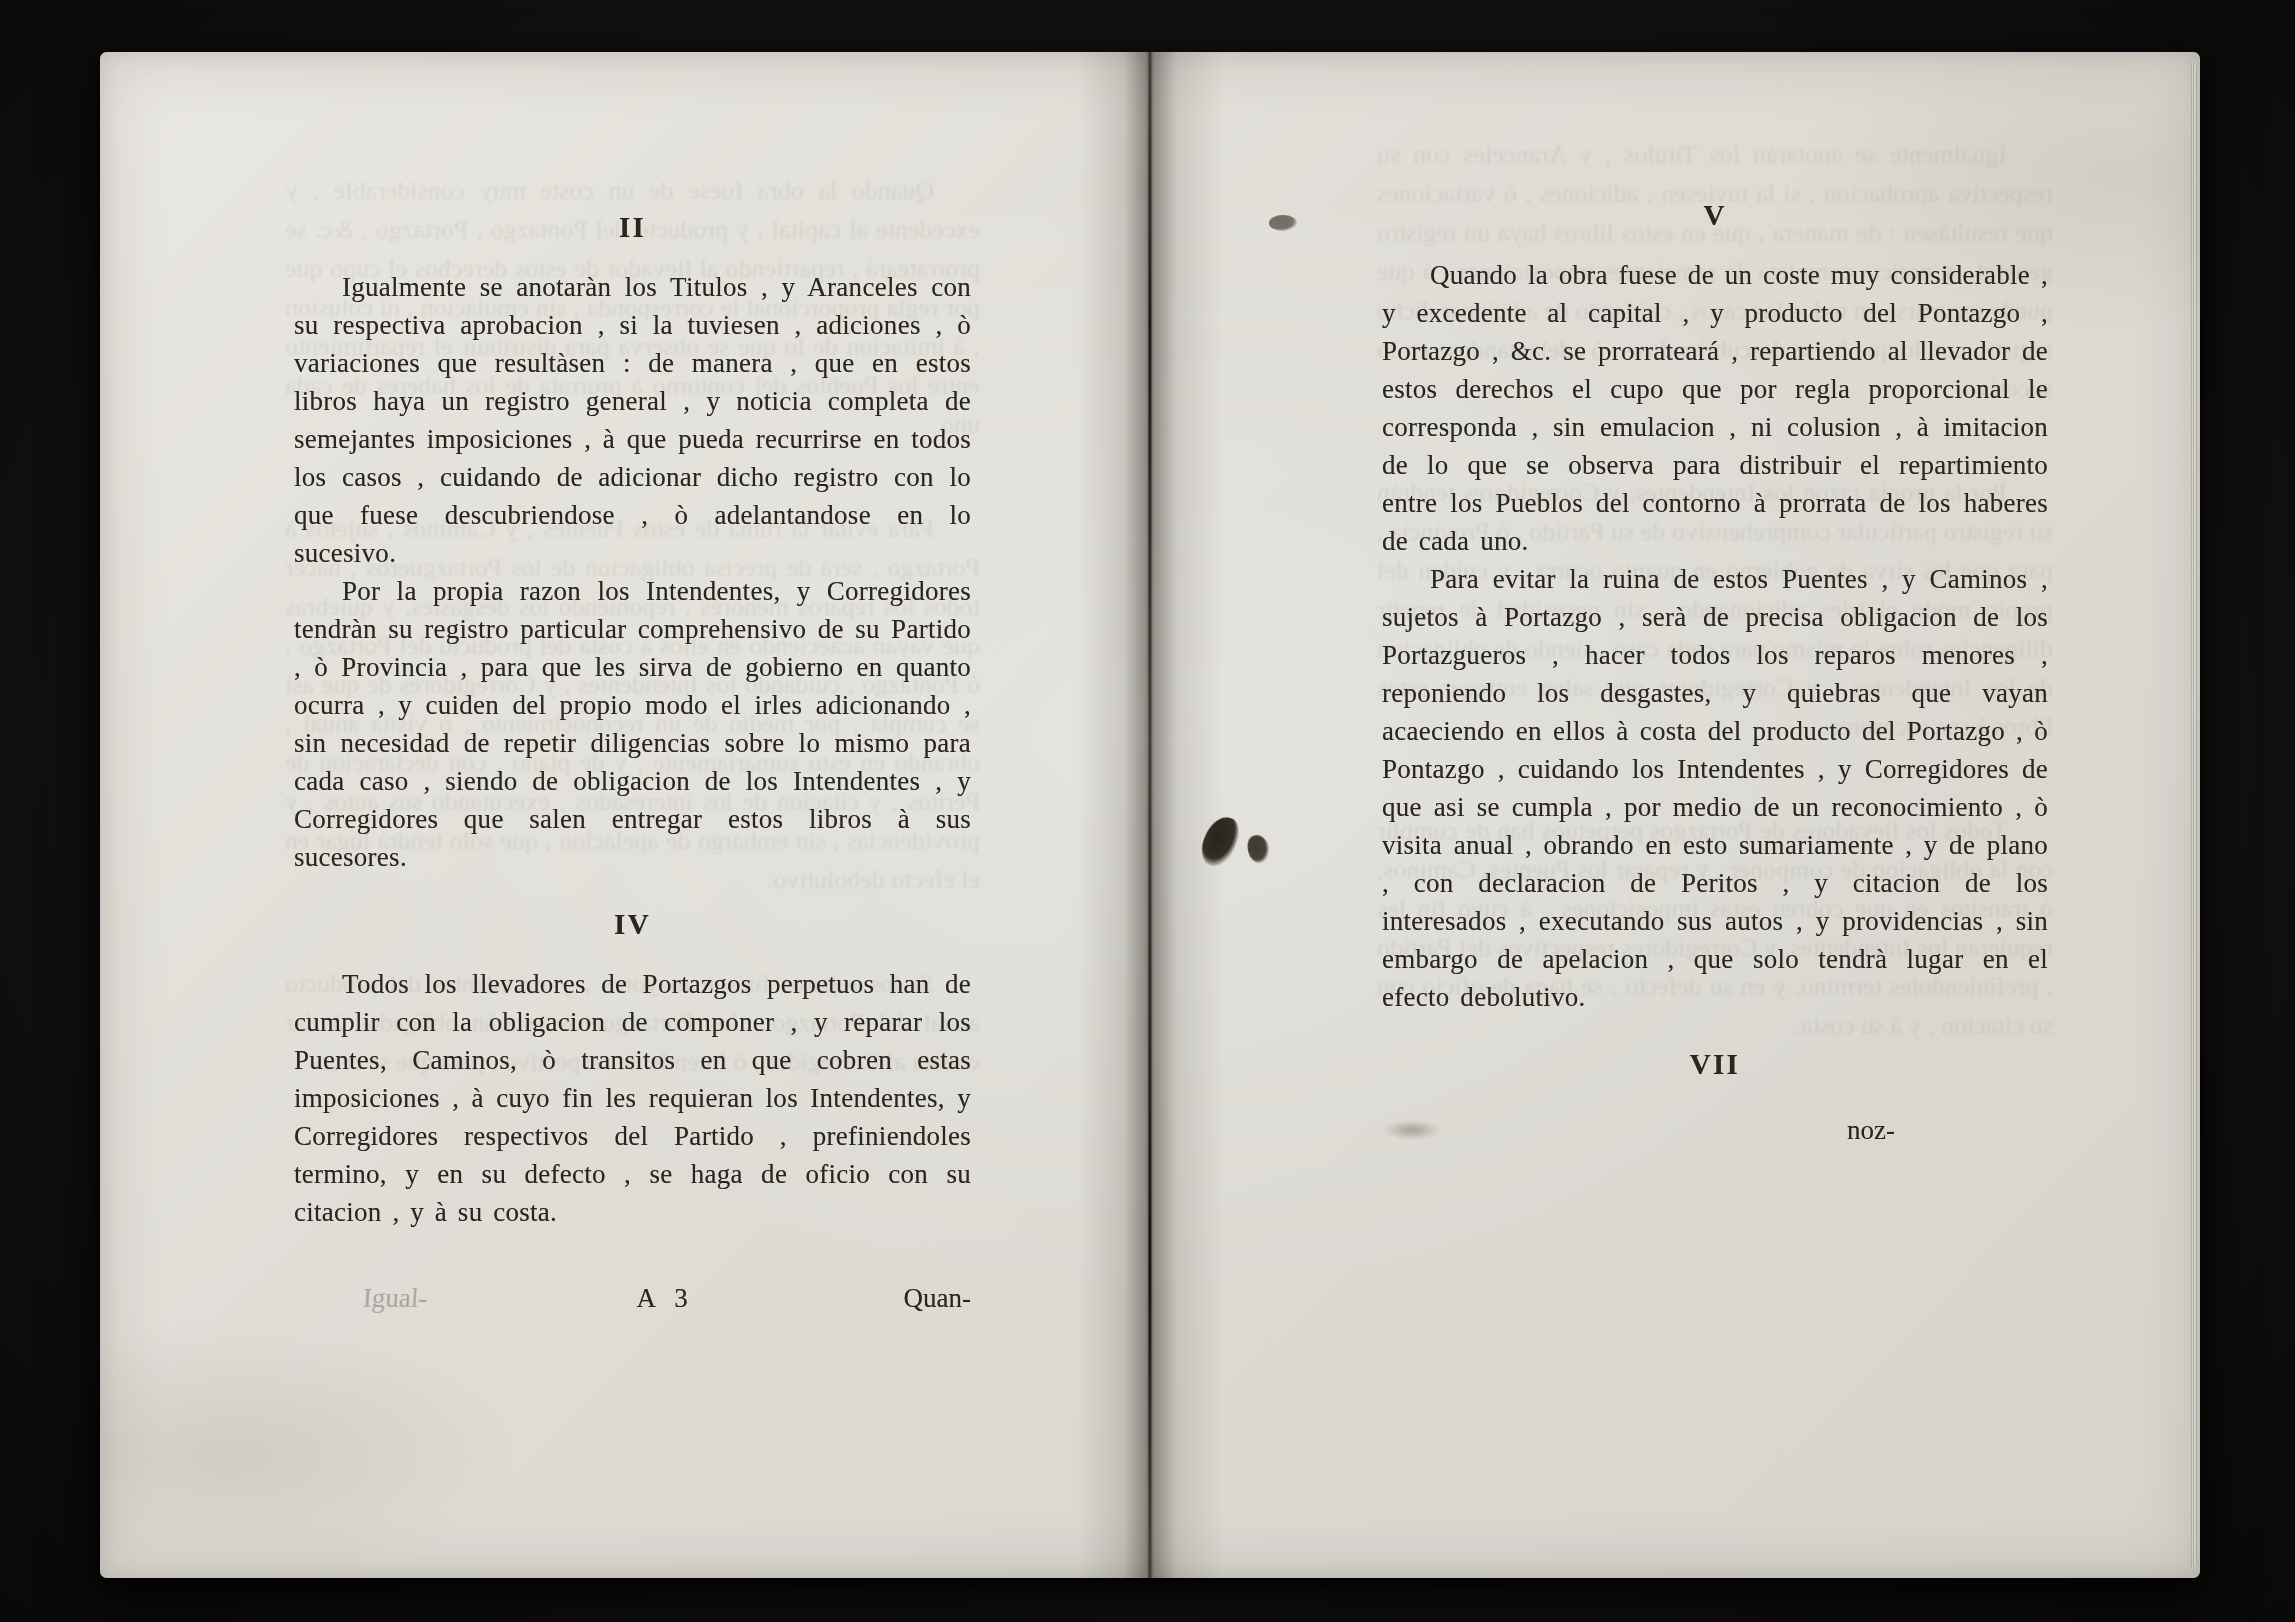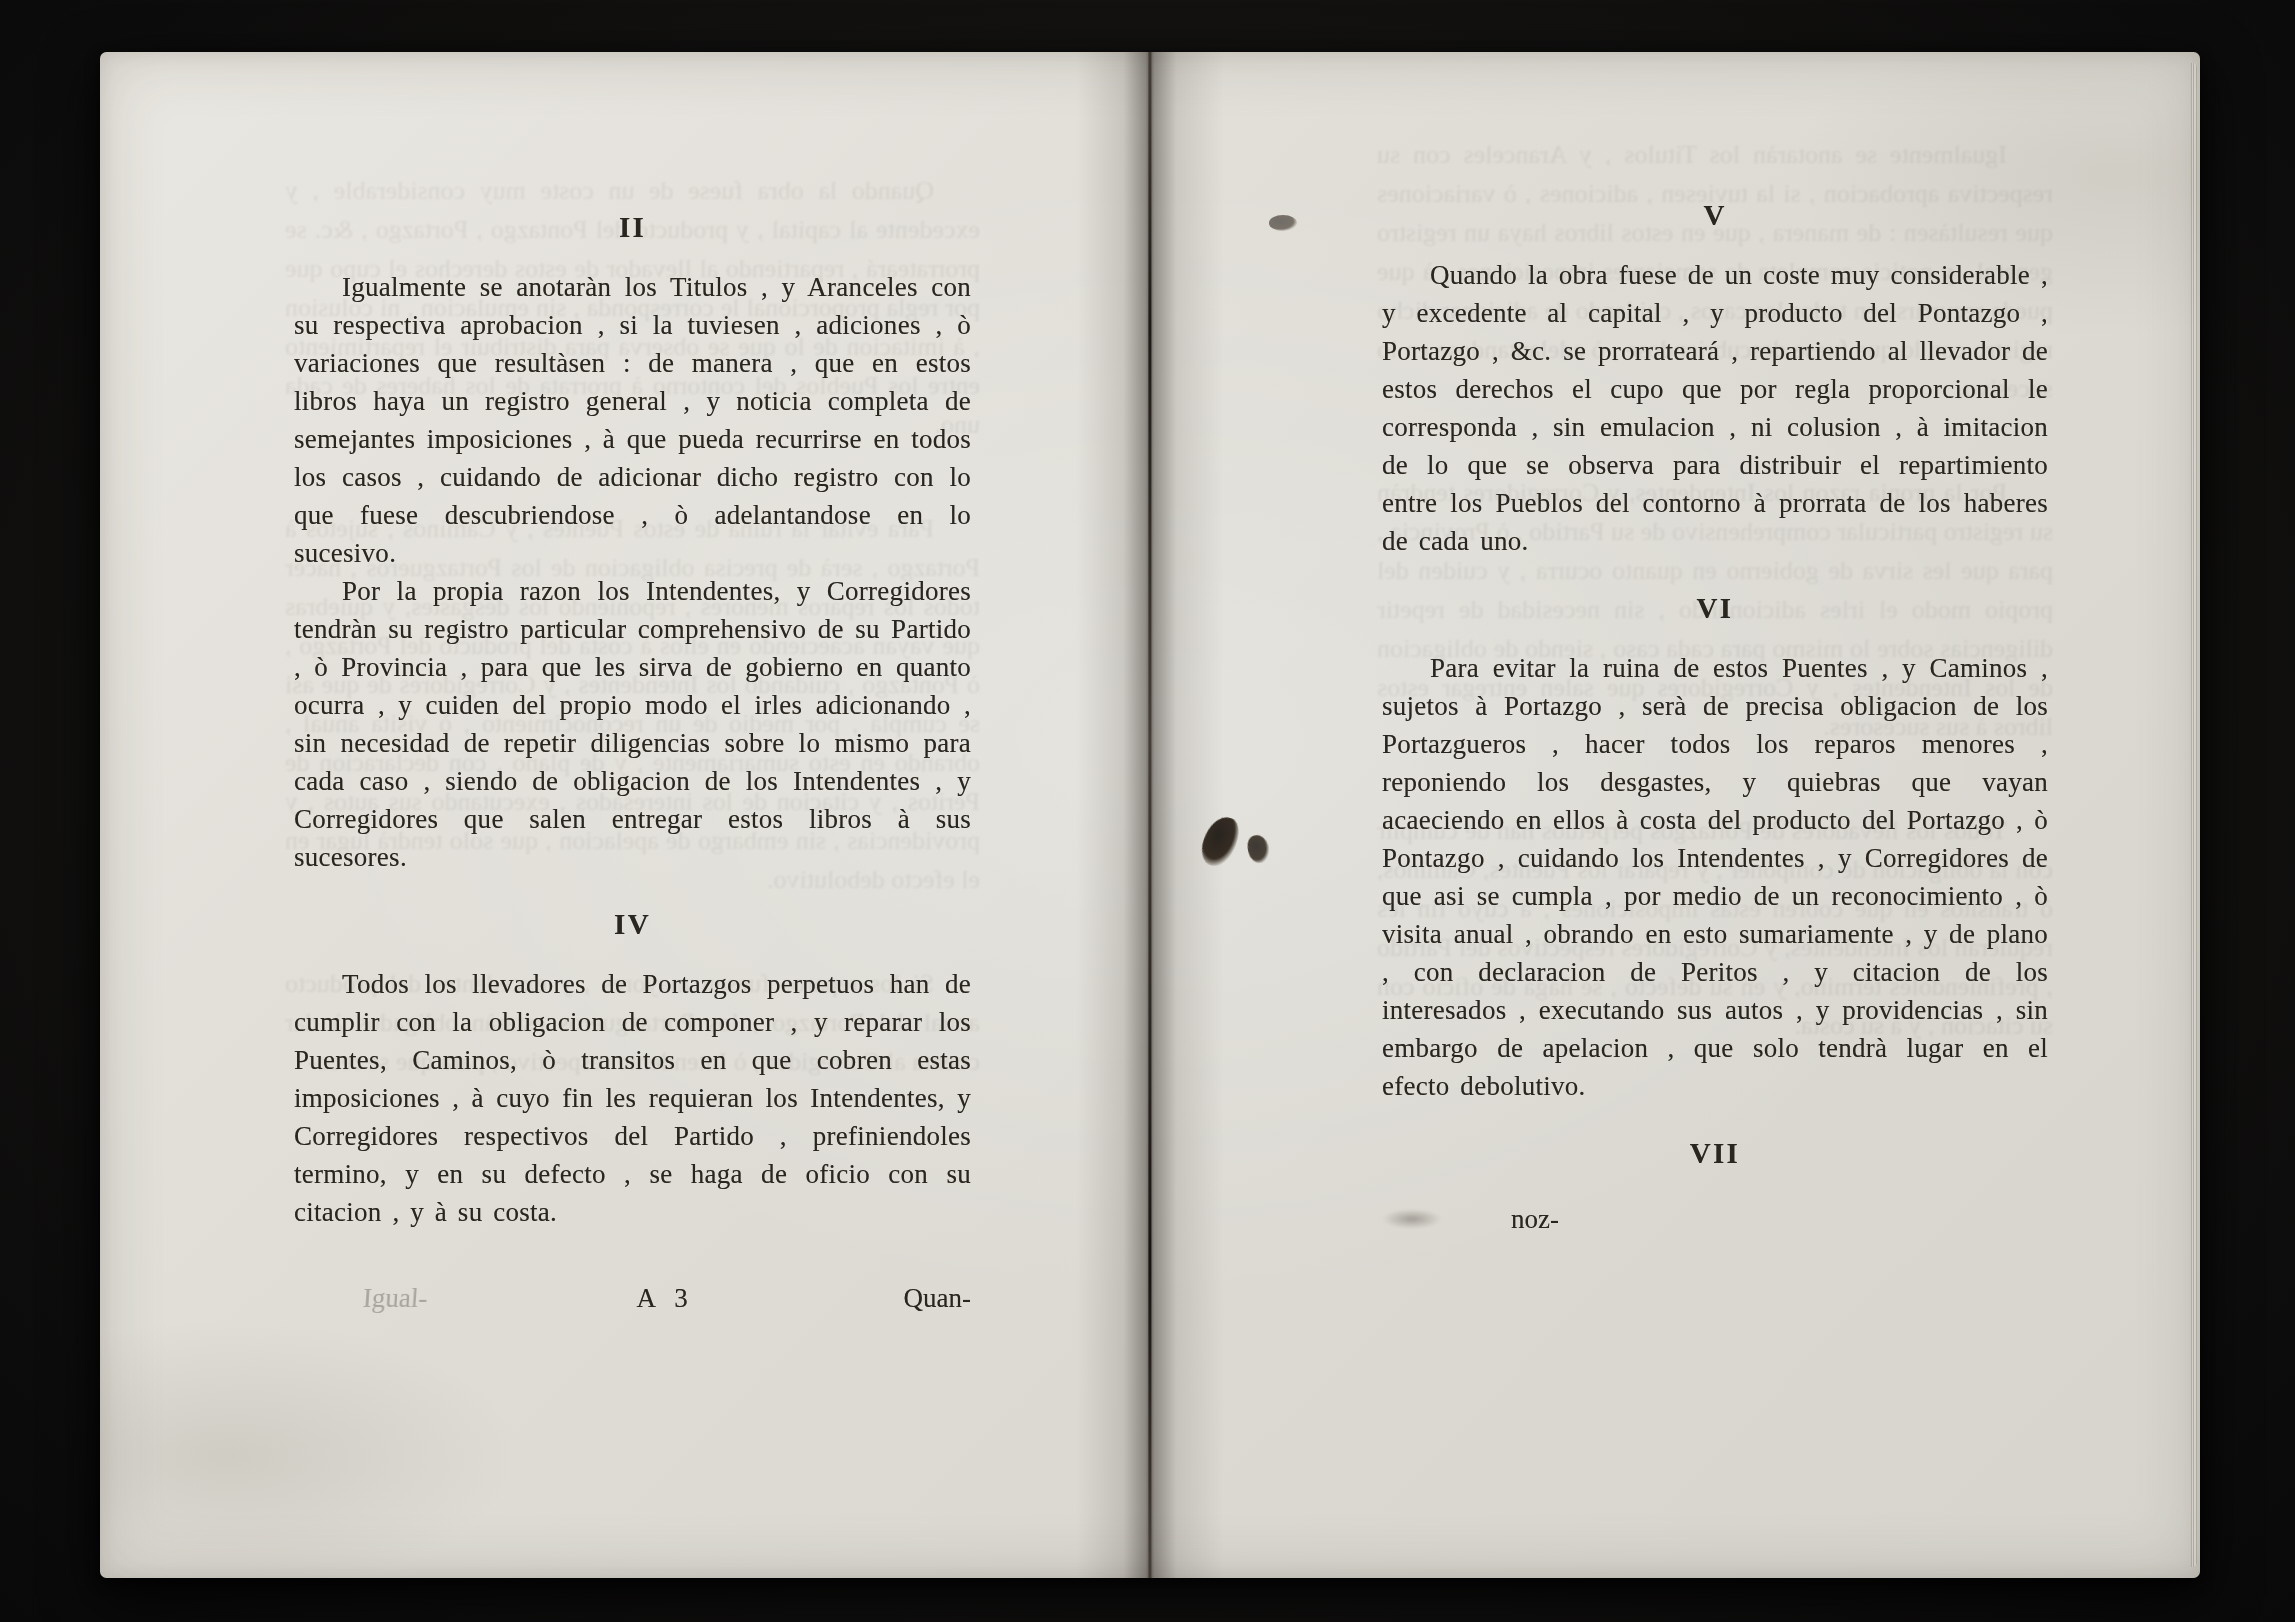--- a/index.html
+++ b/index.html
@@ -151,21 +151,21 @@
   }
 
   
   .page-footer {
     display: flex;
     align-items: baseline;
     font-size: 27px;
     line-height: 38px;
   }
   .page.left  .page-footer { margin-top: 48px; }
-  .page.right .page-footer { margin-top: 32px; justify-content: flex-start; gap: 69px; padding-right: 153px; }
+  .page.right .page-footer { margin-top: 32px; justify-content: space-between; gap: 69px; padding-right: 153px; }
 
   .ghost-catchword {
     flex: 0 0 auto;
     margin-left: 69px;
     opacity: 0.30;
     filter: blur(0.6px);
     transform: skewX(-4deg);
   }
   .signature-mark {
     flex: 1;
@@ -217,21 +217,20 @@
     <div class="bleed" aria-hidden="true">
       <p>Igualmente se anotaràn los Titulos , y Aranceles con su respectiva aprobacion , si la tuviesen , adiciones , ò variaciones que resultàsen : de manera , que en estos libros haya un registro general , y noticia completa de semejantes imposiciones , à que pueda recurrirse en todos los casos , cuidando de adicionar dicho registro con lo que fuese descubriendose , ò adelantandose en lo sucesivo.</p>
       <p>Por la propia razon los Intendentes, y Corregidores tendràn su registro particular comprehensivo de su Partido , ò Provincia , para que les sirva de gobierno en quanto ocurra , y cuiden del propio modo el irles adicionando , sin necesidad de repetir diligencias sobre lo mismo para cada caso , siendo de obligacion de los Intendentes , y Corregidores que salen entregar estos libros à sus sucesores.</p>
       <p>Todos los llevadores de Portazgos perpetuos han de cumplir con la obligacion de componer , y reparar los Puentes, Caminos, ò transitos en que cobren estas imposiciones , à cuyo fin les requieran los Intendentes, y Corregidores respectivos del Partido , prefiniendoles termino, y en su defecto , se haga de oficio con su citacion , y à su costa.</p>
     </div>
 
     <div class="column">
       <h2 class="numeral first">V</h2>
       <p class="para">Quando la obra fuese de un coste muy considerable , y excedente al capital , y producto del Pontazgo , Portazgo , &amp;c. se prorrateará , repartiendo al llevador de estos derechos el cupo que por regla proporcional le corresponda , sin emulacion , ni colusion , à imitacion de lo que se observa para distribuir el repartimiento entre los Pueblos del contorno à prorrata de los haberes de cada uno.</p>
 
-      <h2 class="numeral">VI</h2>
       <p class="para">Para evitar la ruina de estos Puentes , y Caminos , sujetos à Portazgo , serà de precisa obligacion de los Portazgueros , hacer todos los reparos menores , reponiendo los desgastes, y quiebras que vayan acaeciendo en ellos à costa del producto del Portazgo , ò Pontazgo , cuidando los Intendentes , y Corregidores de que asi se cumpla , por medio de un reconocimiento , ò visita anual , obrando en esto sumariamente , y de plano , con declaracion de Peritos , y citacion de los interesados , executando sus autos , y providencias , sin embargo de apelacion , que solo tendrà lugar en el efecto debolutivo.</p>
 
       <h2 class="numeral">VII</h2>
 
       <div class="page-footer">
         <span class="ink-smudge-footer"></span>
         <span class="catchword">noz-</span>
       </div>
     </div>
   </div>

